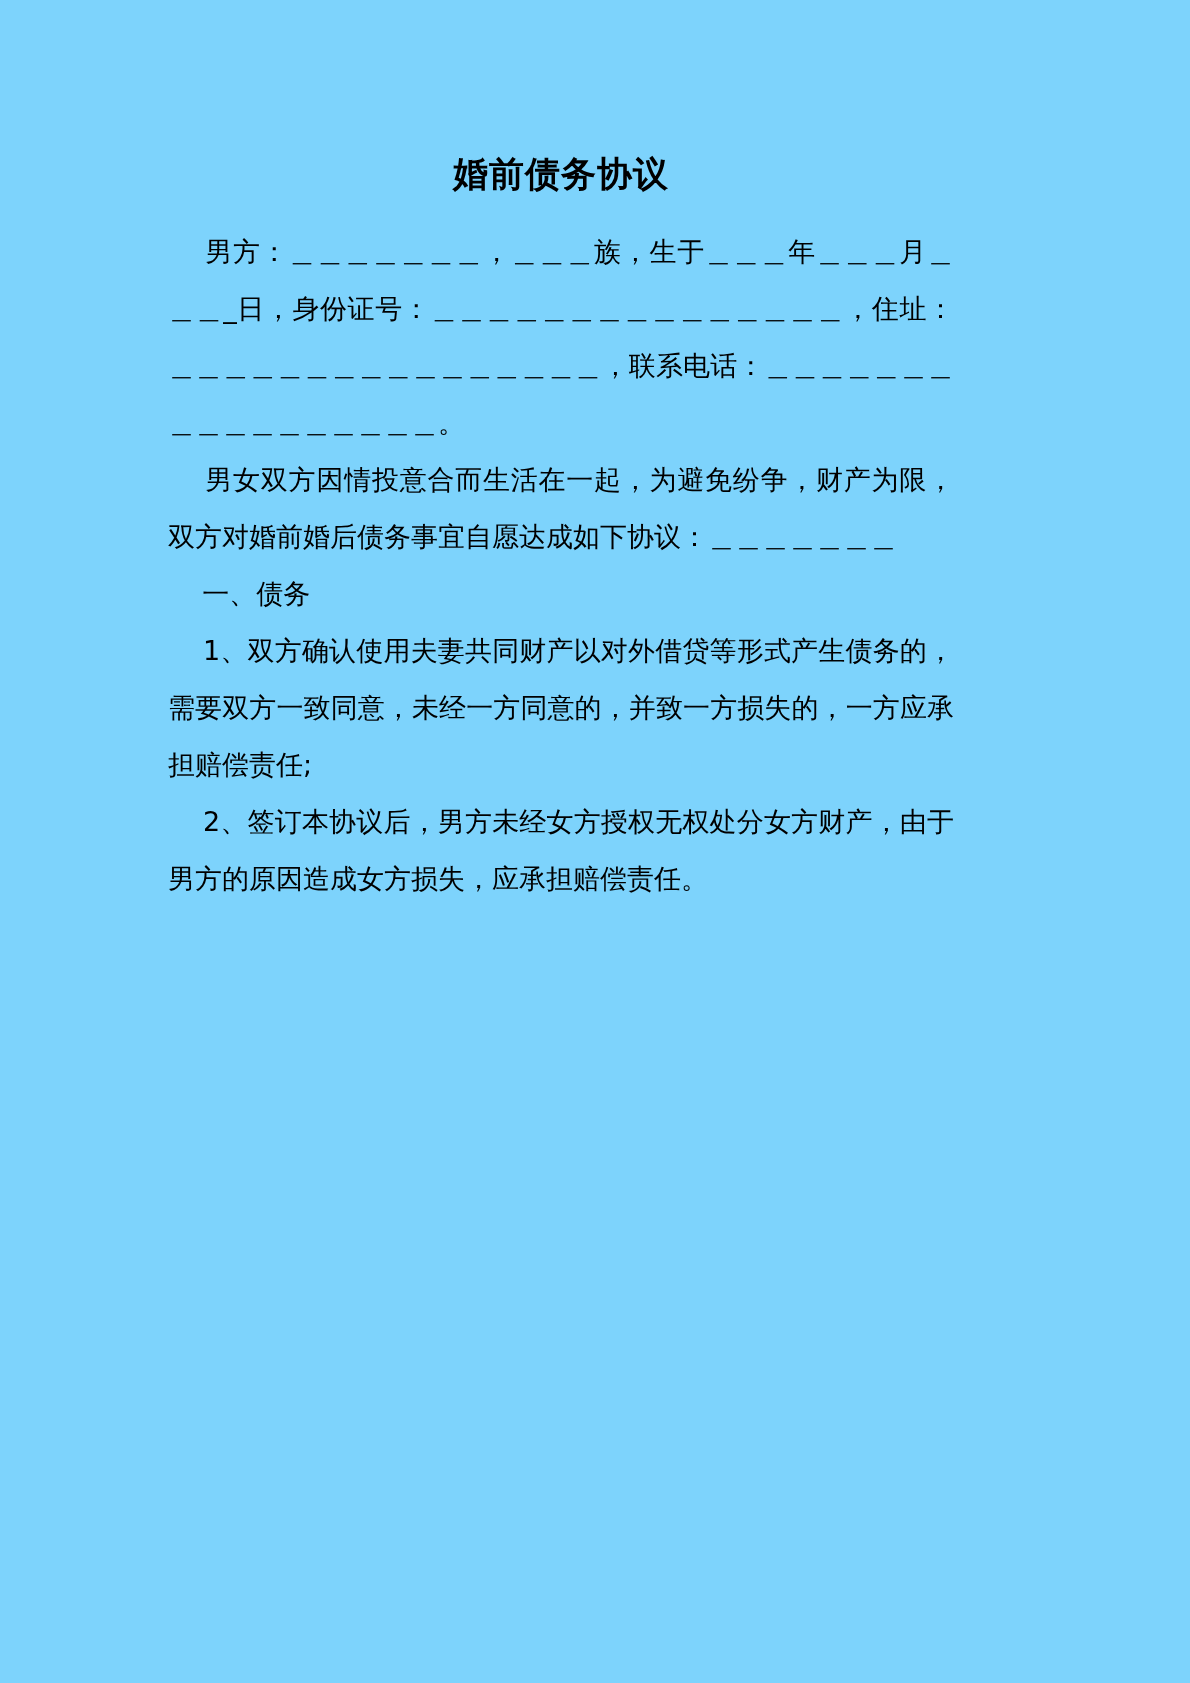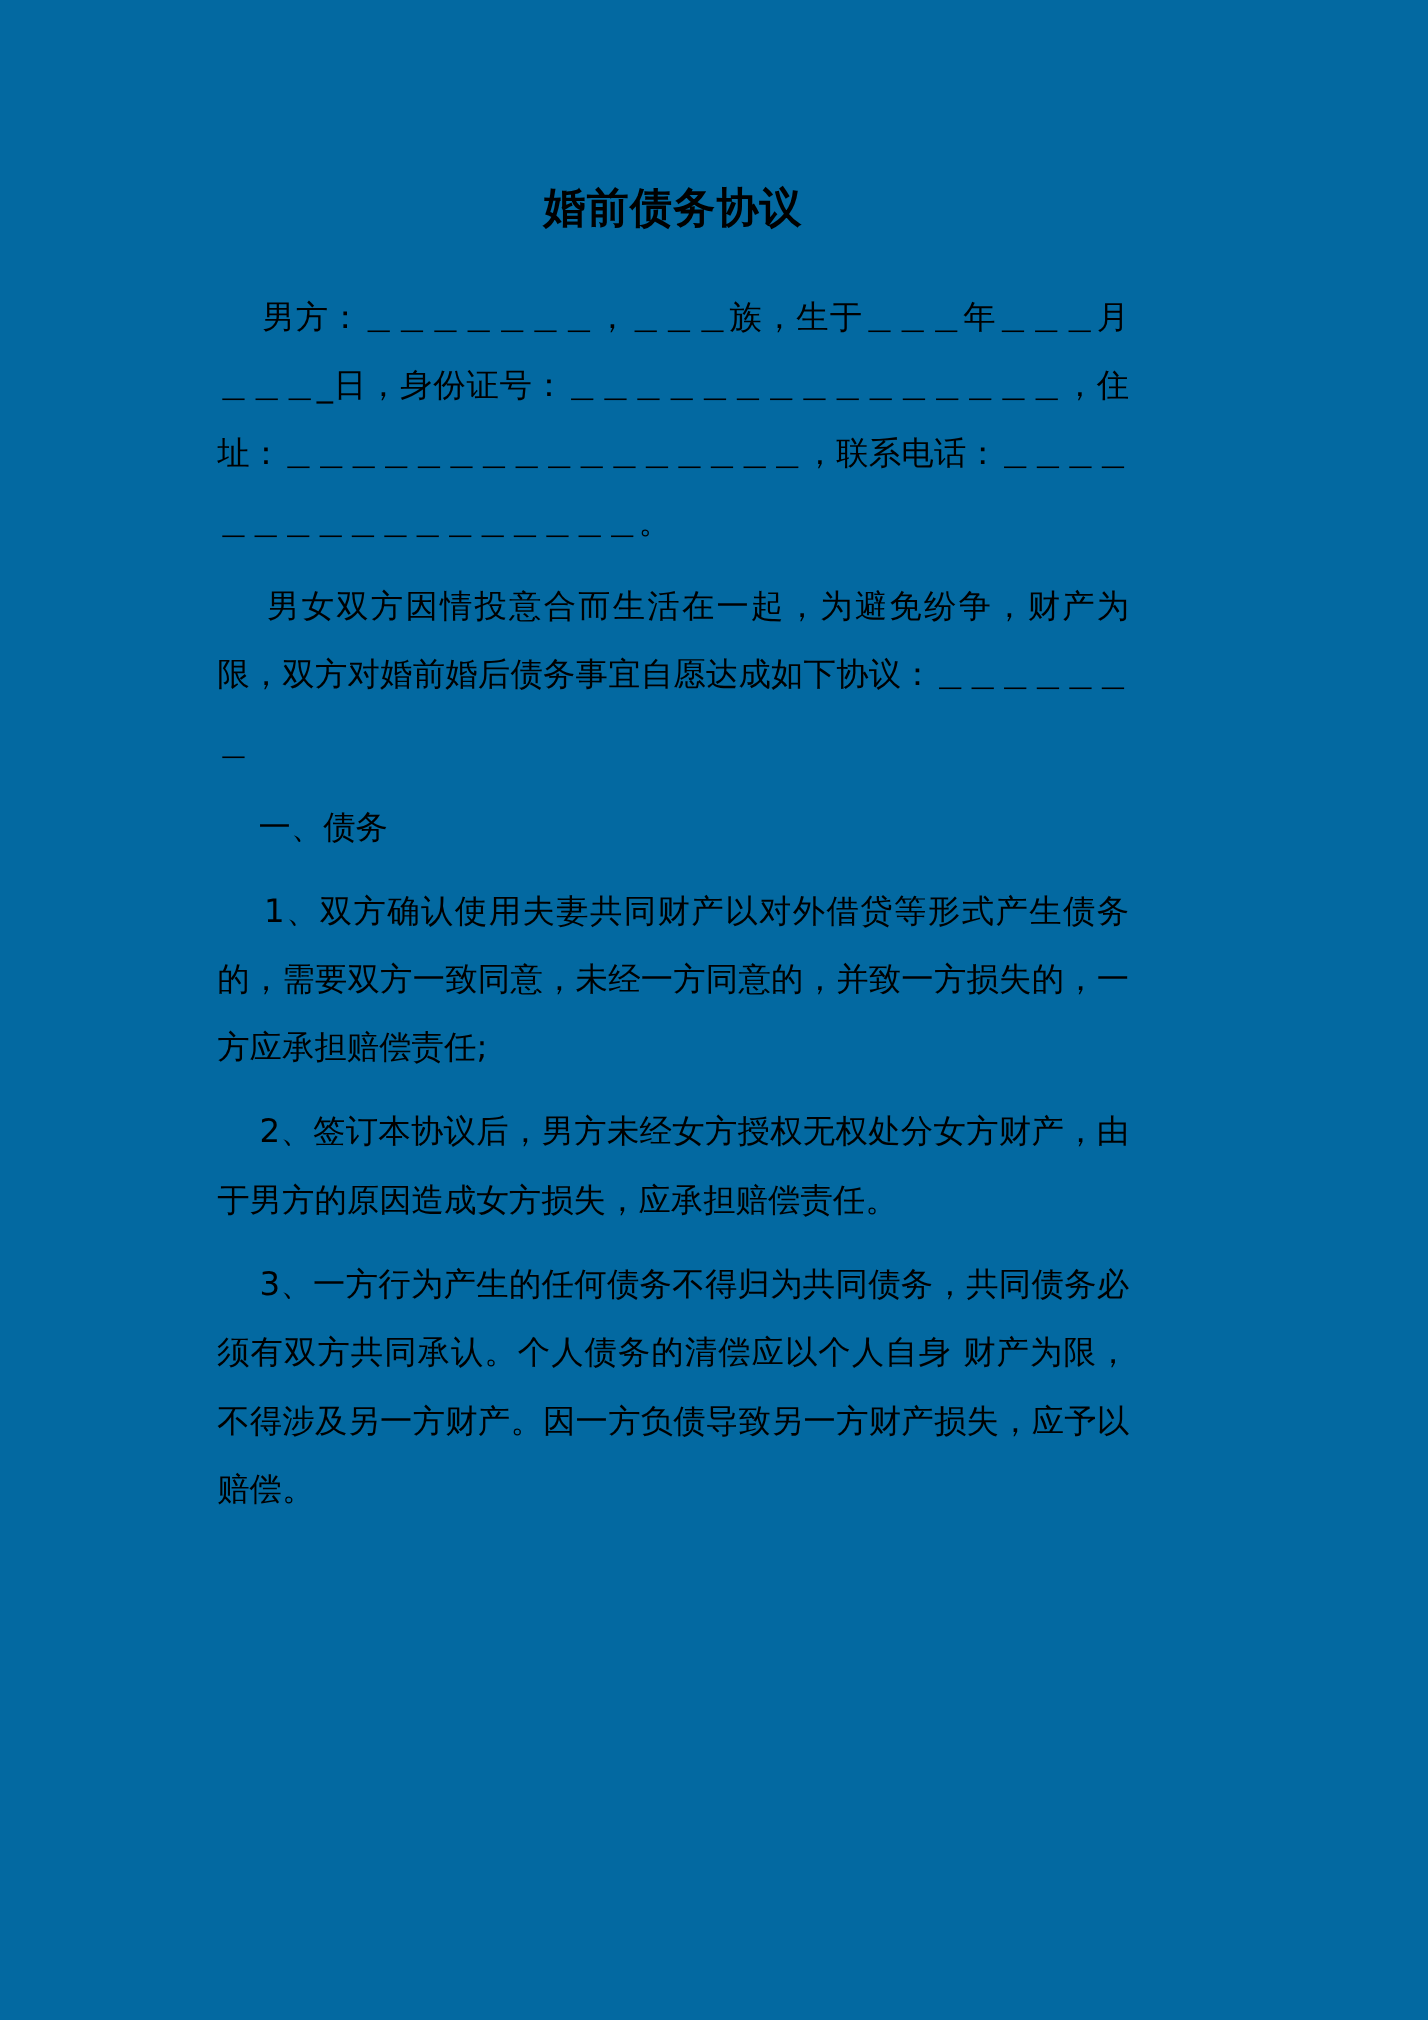--- a/index.html
+++ b/index.html
@@ -8,21 +8,21 @@
     background: #ffffff;
   }
   body {
     font-family: "DejaVu Sans", "Liberation Sans", sans-serif;
     color: #000000;
   }
   .page {
     position: relative;
     width: 1190px;
     height: 1683px;
-    background: #0369a1;
+    background: #7dd3fc;
     margin: 0 auto;
     overflow: hidden;
     box-sizing: border-box;
   }
   .doc-body {
     position: absolute;
     left: 168px;
     top: 128px;
     width: 786px;
   }
@@ -38,21 +38,21 @@
   .para {
     font-size: 27px;
     line-height: 57px;
     margin: 0;
     text-align: justify;
     text-justify: inter-ideograph;
     word-break: break-all;
     white-space: pre-wrap;
   }
   .blk {
-    margin: 13px;
+    margin: 0;
   }
   .spacer-top { height: 14px; }
 </style>
 </head>
 <body>
 
 <div class="page">
   <div class="doc-body">
 
     <h1 class="doc-title">婚前债务协议</h1>
@@ -63,16 +63,15 @@
 
 
     <p class="para blk">    男女双方因情投意合而生活在一起，为避免纷争，财产为限，双方对婚前婚后债务事宜自愿达成如下协议：＿＿＿＿＿＿＿</p>
 
     <p class="para blk">    一、债务</p>
 
     <p class="para blk">    1、双方确认使用夫妻共同财产以对外借贷等形式产生债务的，需要双方一致同意，未经一方同意的，并致一方损失的，一方应承担赔偿责任;</p>
 
     <p class="para blk">    2、签订本协议后，男方未经女方授权无权处分女方财产，由于男方的原因造成女方损失，应承担赔偿责任。</p>
 
-    <p class="para blk">    3、一方行为产生的任何债务不得归为共同债务，共同债务必须有双方共同承认。个人债务的清偿应以个人自身 财产为限，不得涉及另一方财产。因一方负债导致另一方财产损失，应予以赔偿。</p>
 
   </div>
 </div>
 
 </body></html>

